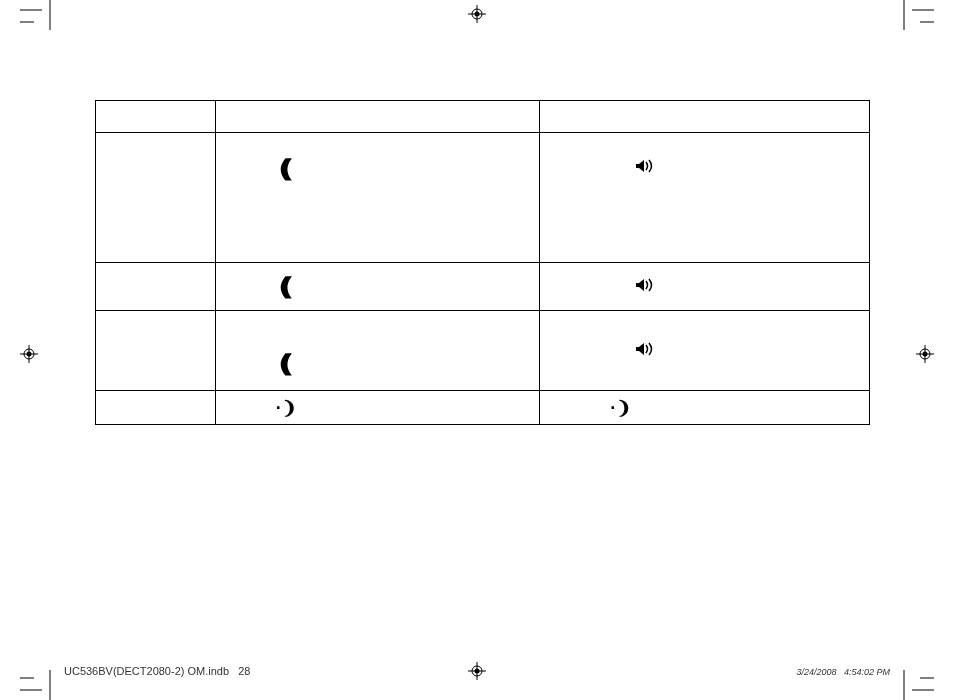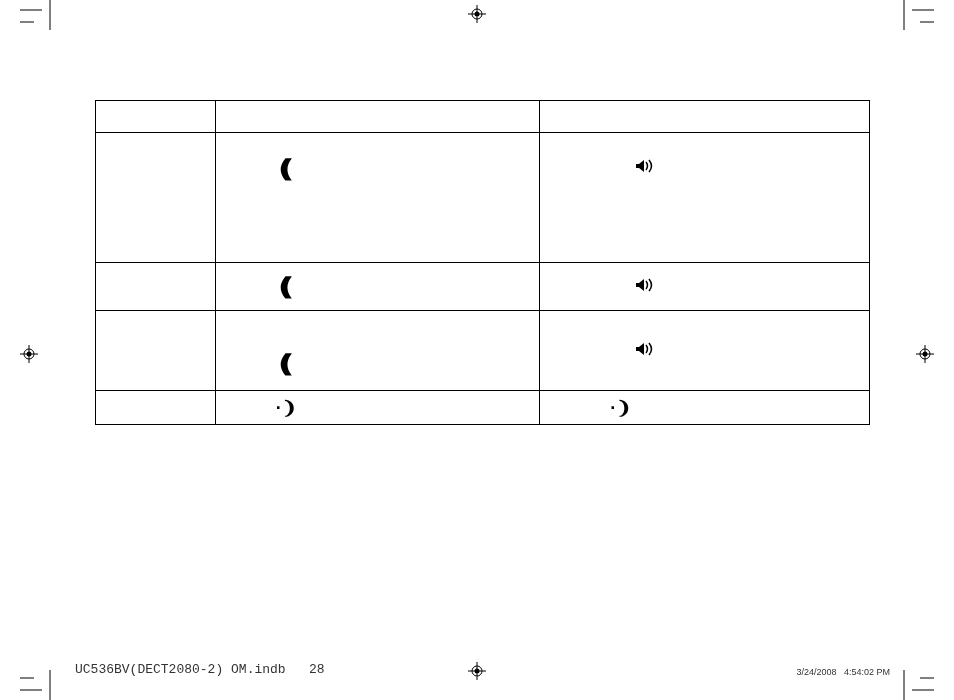--- a/index.html
+++ b/index.html
@@ -55,22 +55,22 @@
     font-family: Arial, sans-serif;
     font-size: 18px;
     font-weight: 900;
     display: inline-block;
   }
   
   
   .speaker-icon svg { width: 24px; height: 14px; }
   
   
-  .footer-left { position: absolute; bottom: 23px; left: 75px; font-size: 13px; color: #333; font-family: Liberation Mono, monospace; }
-  .footer-right { position: absolute; bottom: 23px; right: 64px; font-size: 9px; color: #333; }
+  .footer-left { position: absolute; bottom: 23px; left: 64px; font-size: 11px; color: #333; }
+  .footer-right { position: absolute; bottom: 23px; right: 64px; font-size: 9px; color: #333; font-style: italic; }
 </style>
 </head>
 <body>
 
 <svg class="crop-mark crop-tl" width="40" height="40">
   <line x1="0" y1="10" x2="22" y2="10"></line>
   <line x1="30" y1="0" x2="30" y2="30"></line>
   <line x1="0" y1="22" x2="14" y2="22"></line>
 </svg>
 

